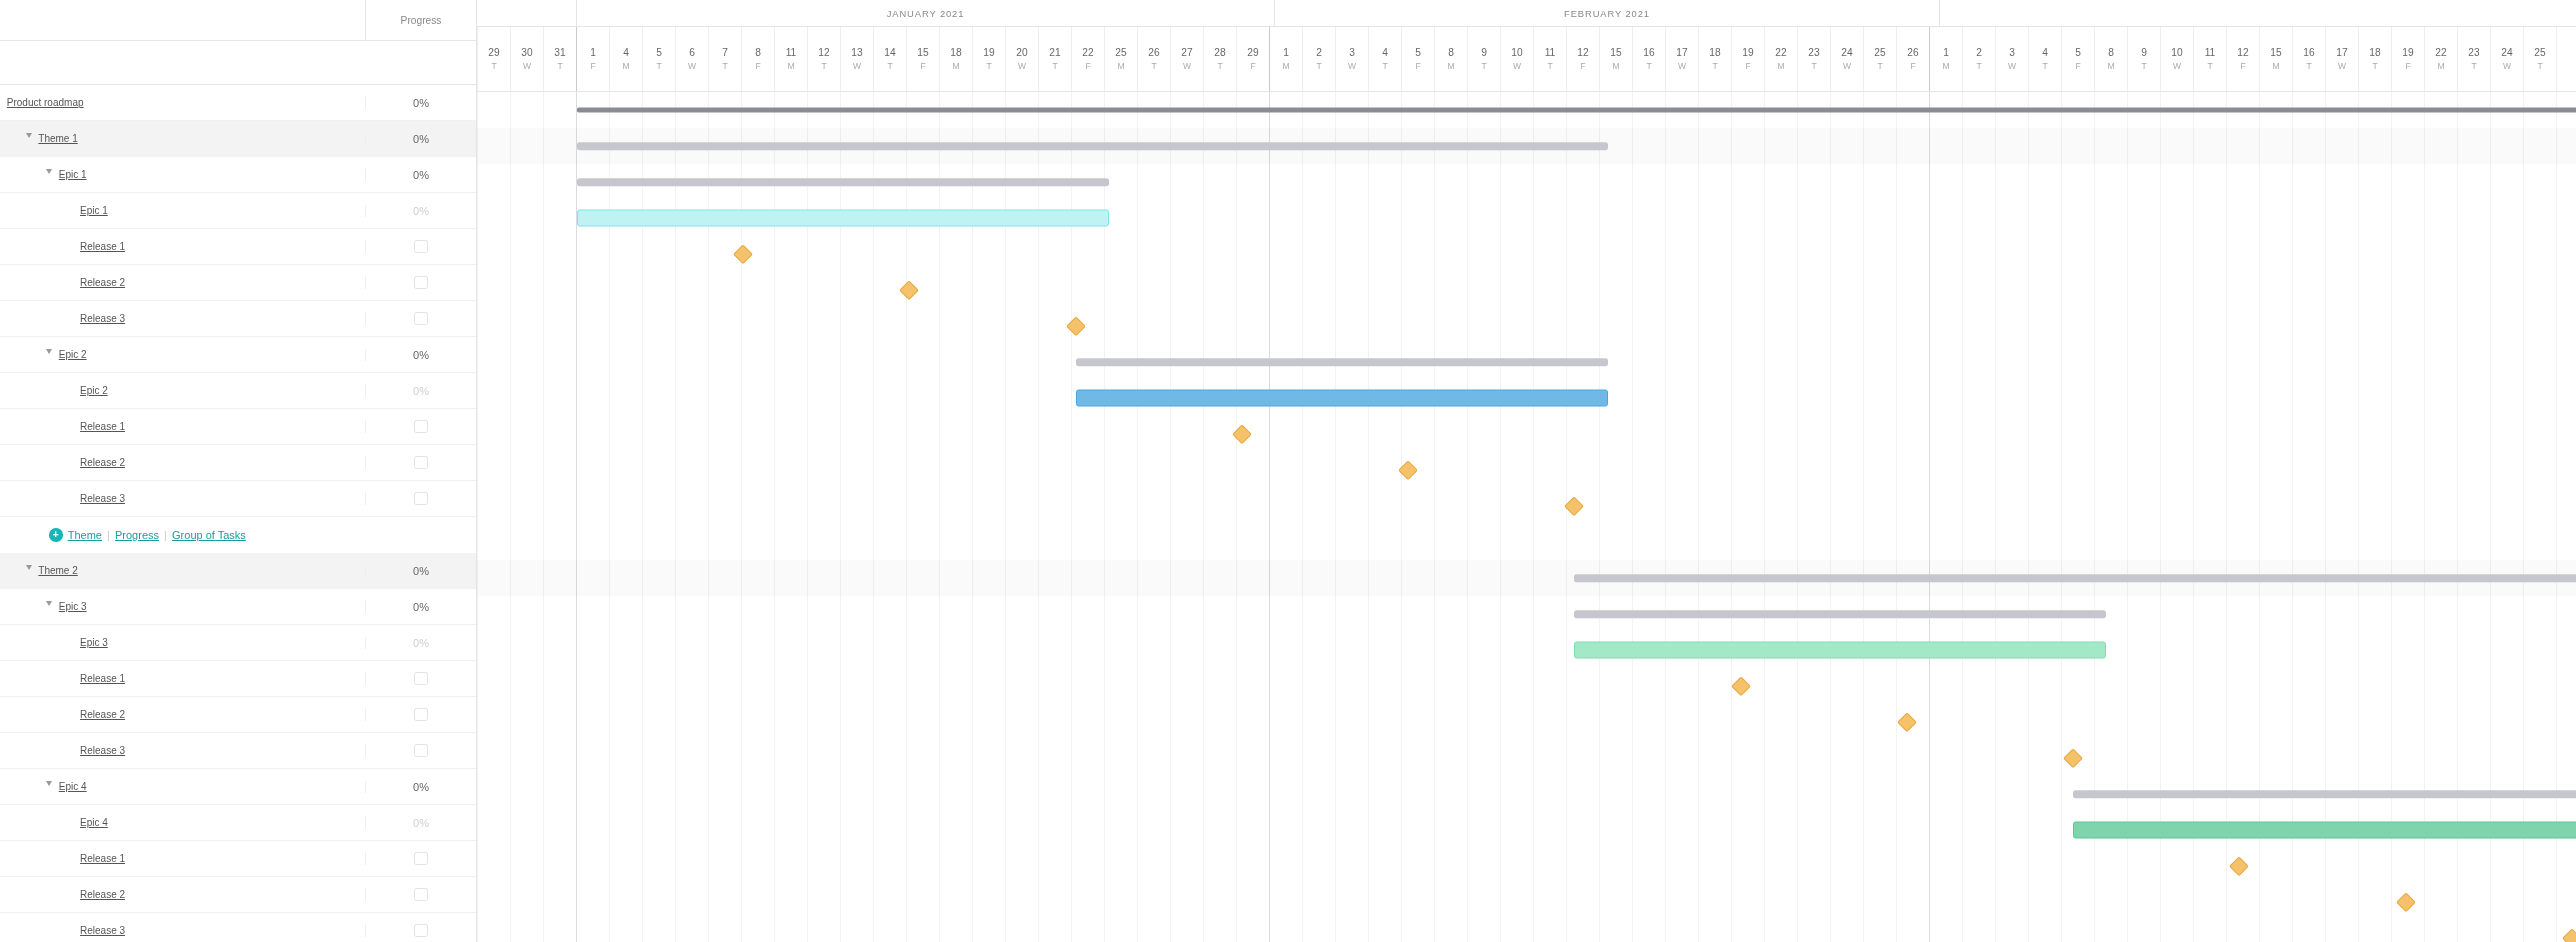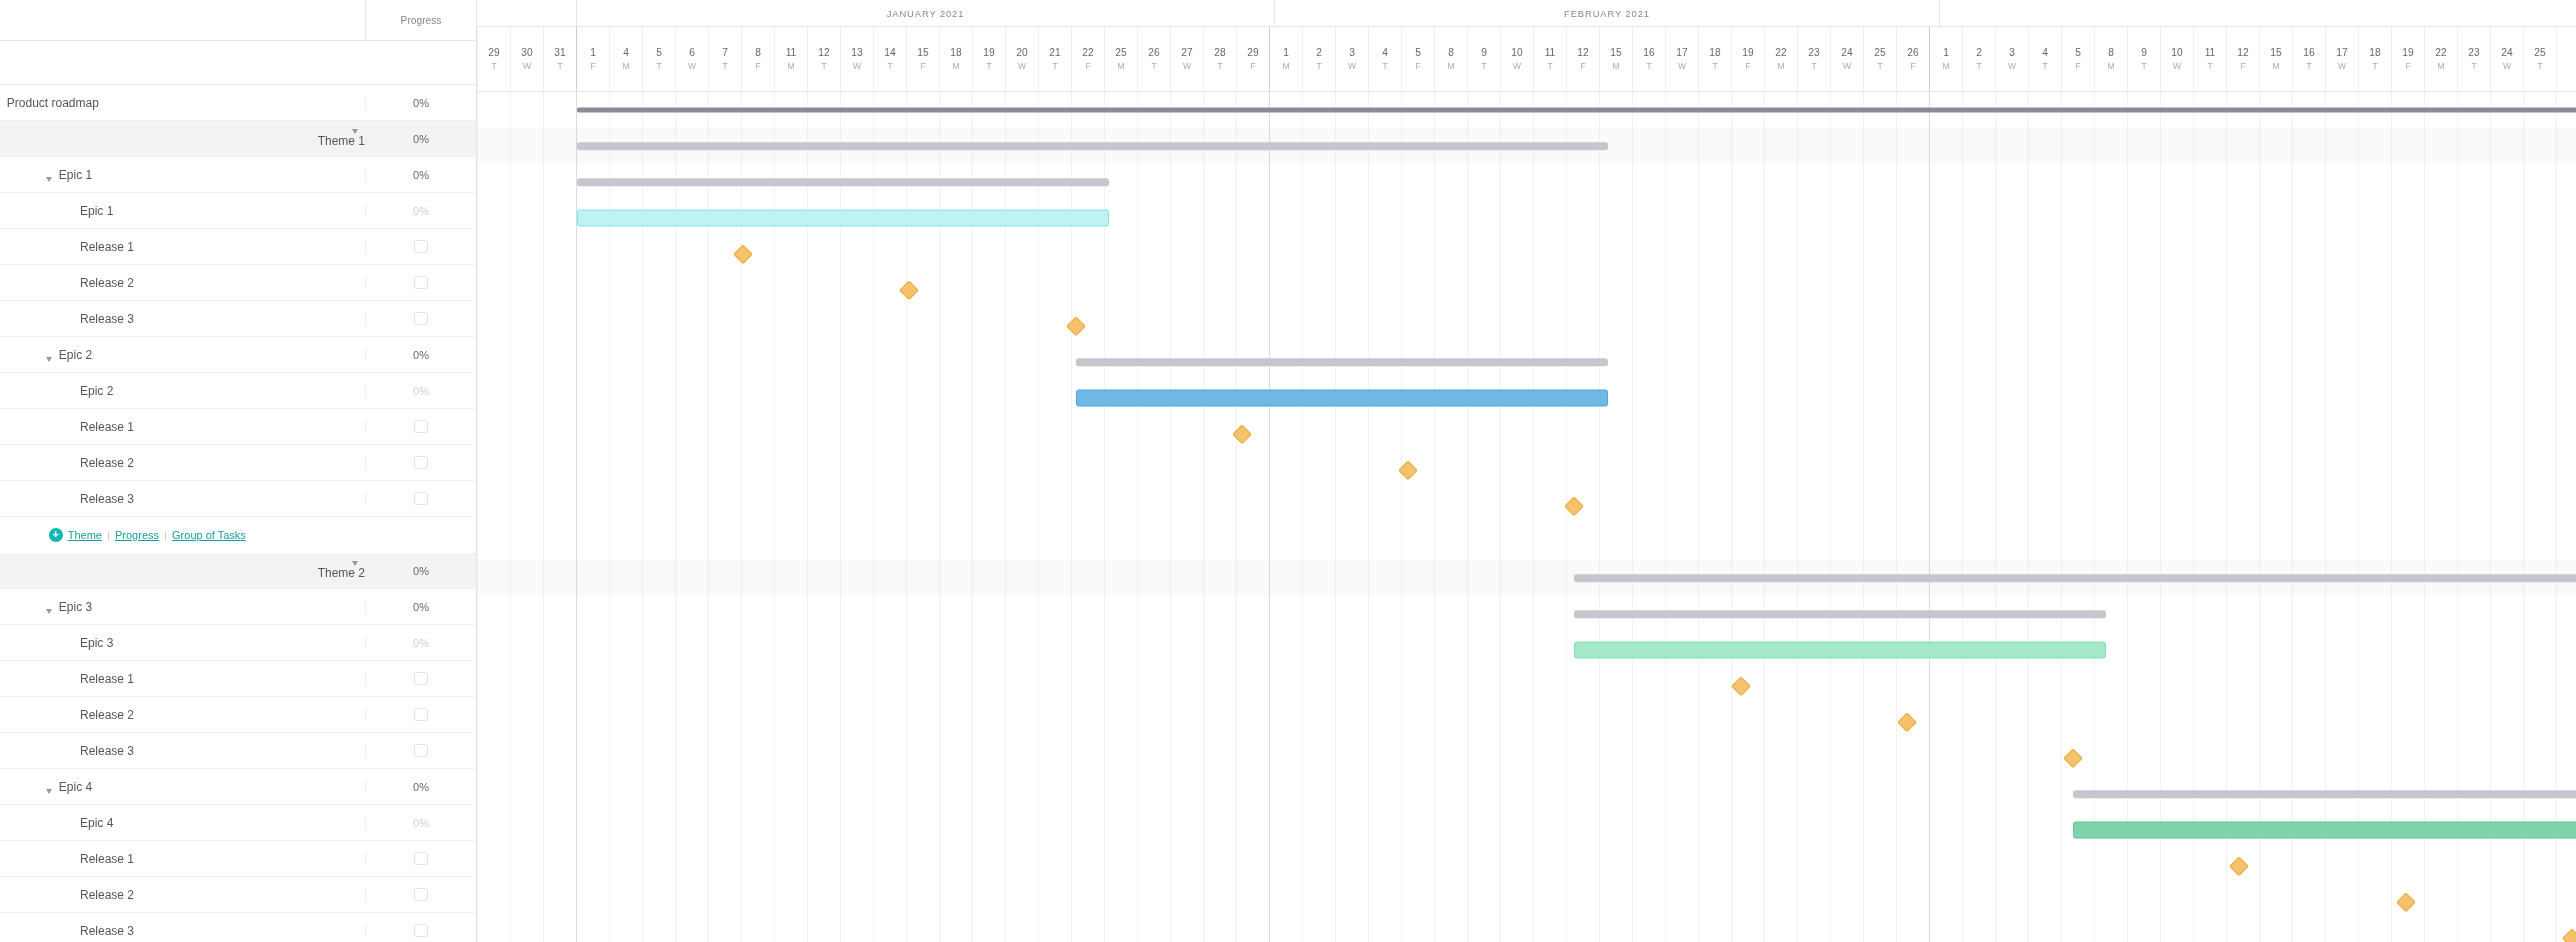--- a/index.html
+++ b/index.html
@@ -7,26 +7,26 @@
   .app { display:flex; width:2576px; }
   
   .left { width:477px; flex:0 0 477px; border-right:0.9px solid #e5e5e5; }
   .left-header { height:41px; display:flex; border-bottom:0.9px solid #e5e5e5;padding-left:32px; }
   .left-header .spacer { flex:1; }
   .progress-col-hd { width:111px; border-left:0.9px solid #e5e5e5; display:flex; align-items:center; justify-content:center; font-size:10.2px; color:#888; }
   .left-subheader { height:44px; border-bottom:0.9px solid #e5e5e5; }
   .rows {}
   .row { height:36px; display:flex; align-items:center; border-bottom:0.9px solid #f0f0f0; }
   .row.shaded { background:#f3f3f3; }
-  .row .name-col { flex:1; display:flex; align-items:flex-end; padding-left:8.5px; font-size:12px; color:#555; }
+  .row .name-col { flex:1; display:flex; align-items:flex-start; padding-left:8.5px; font-size:10px; color:#555;text-decoration:underline; }
   .row .prog-col { width:111px; border-left:0.9px solid #eee; display:flex; align-items:center; justify-content:center; font-size:11px; color:#666; }
   .row .prog-col.faded { color:#cfcfcf; }
   .caret { display:inline-block; width:0; height:0; border-left:3.4px solid transparent; border-right:3.4px solid transparent; border-top:5.1px solid #999; margin-right:6.8px; }
   .indent-0 { padding-left:6.8px !important; }
-  .indent-1 { padding-left:25.5px !important;flex-direction:column; }
+  .indent-1 { padding-left:25.5px !important; }
   .indent-2 { padding-left:46px !important; }
   .indent-3 { padding-left:80px !important; }
   .checkbox { width:13.6px; height:13.6px; border:0.9px solid #e2e2e2; border-radius:2.6px; background:#fff; }
   .add-row { height:36px; display:flex; align-items:center; padding-left:49px; gap:5.1px; font-size:11px; }
   .add-row a { color:#179e9e; text-decoration:underline; cursor:pointer; }
   .add-row .sep { color:#ccc; }
   .plus-ic { width:13.6px; height:13.6px; border-radius:50%; background:#17b6b6; display:inline-flex; align-items:center; justify-content:center; color:#fff; font-weight:bold; font-size:10.2px; line-height:1; }
 
   
   .right { flex:1; position:relative; overflow:hidden; }

